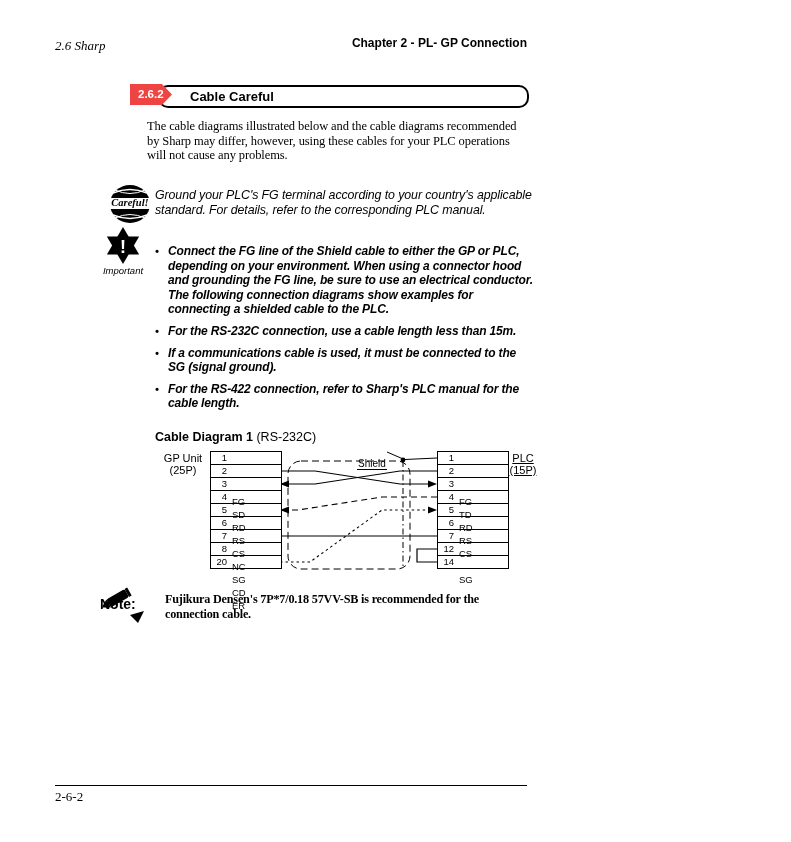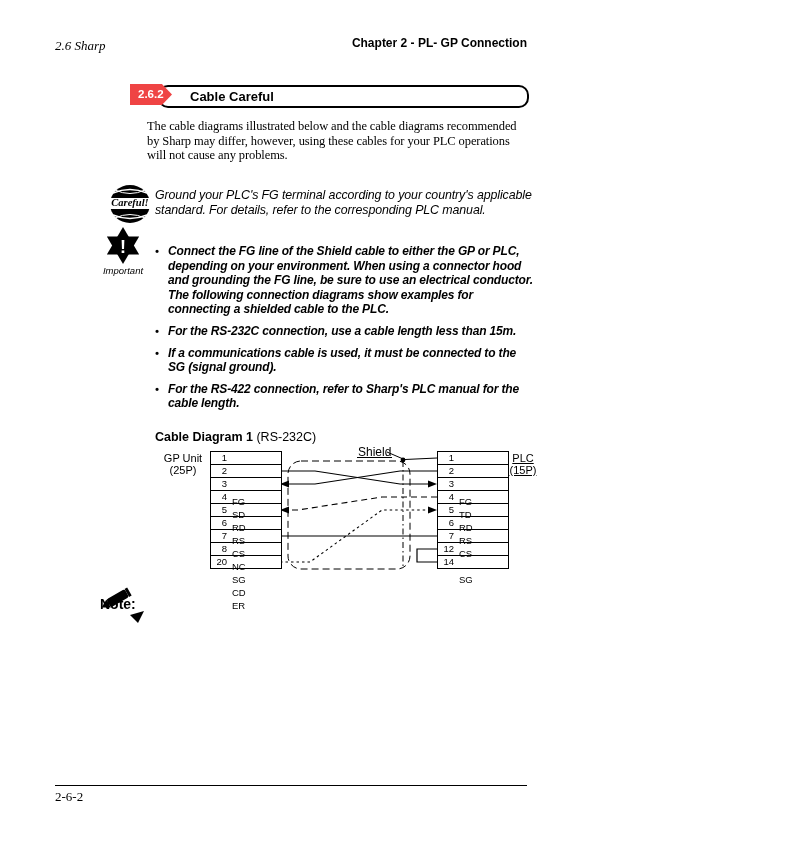--- a/index.html
+++ b/index.html
@@ -49,21 +49,21 @@
   .unit-label{position:absolute;font-size:11px;line-height:12px;text-align:center;}
   .unit-label.gp{left:0px;top:9px;width:46px;}
   .unit-label.plc{left:346px;top:9px;width:34px;text-decoration:underline;}
   .pin-table{position:absolute;top:8px;width:70px;border:1px solid #000;background:#fff;box-sizing:content-box;}
   .pin-table.left{left:50px;}
   .pin-table.right{left:277px;}
   .pin-row{height:12px;border-bottom:1px solid #000;display:flex;font-size:9.5px;line-height:12.5px;}
   .pin-row:last-child{border-bottom:none;}
   .pin-no{width:21px;text-align:right;padding-right:5px;box-sizing:border-box;}
   .pin-sig{flex:1;margin-top:44px;}
-  .shield-label{position:absolute;left:197px;top:4px;font-size:12px;line-height:10px;
+  .shield-label{position:absolute;left:197px;top:16px;font-size:10px;line-height:10px;
     border-bottom:1px solid #000;padding:0 1px;}
 
   
   .note-icon{left:98px;top:587px;width:54px;height:42px;}
   .note-word{position:absolute;left:2px;top:9px;font:bold 14px "Liberation Sans",sans-serif;z-index:1;}
   .note-pencil{position:absolute;left:0;top:0;z-index:0;}
   .note-text{left:165px;top:592px;width:370px;
     font:bold 12.2px/15px "Liberation Serif",serif;letter-spacing:-0.2px;}
 
   
@@ -251,17 +251,18 @@
     <svg class="note-pencil" width="54" height="42" viewBox="0 0 54 42">
       <g transform="translate(8,18) rotate(-30)">
         <rect x="3" y="-4.5" width="21" height="9" rx="2" fill="#000"></rect>
         <polygon points="-5,0 3,-4.5 3,4.5" fill="#000"></polygon>
         <rect x="24" y="-4.5" width="3" height="9" fill="#000"></rect>
       </g>
       <polygon points="32,28 46,24 40,36" fill="#000"></polygon>
     </svg>
     <span class="note-word">Note:</span>
   </div>
+  <div class="abs note-text">Fujikura Densen's 7P*7/0.18 57VV-SB is recommended for the connection cable.</div>
 
   <div class="abs footer-rule"></div>
   <div class="abs ftr-left">2-6-2</div>
 
 </div>
 
 </body></html>

